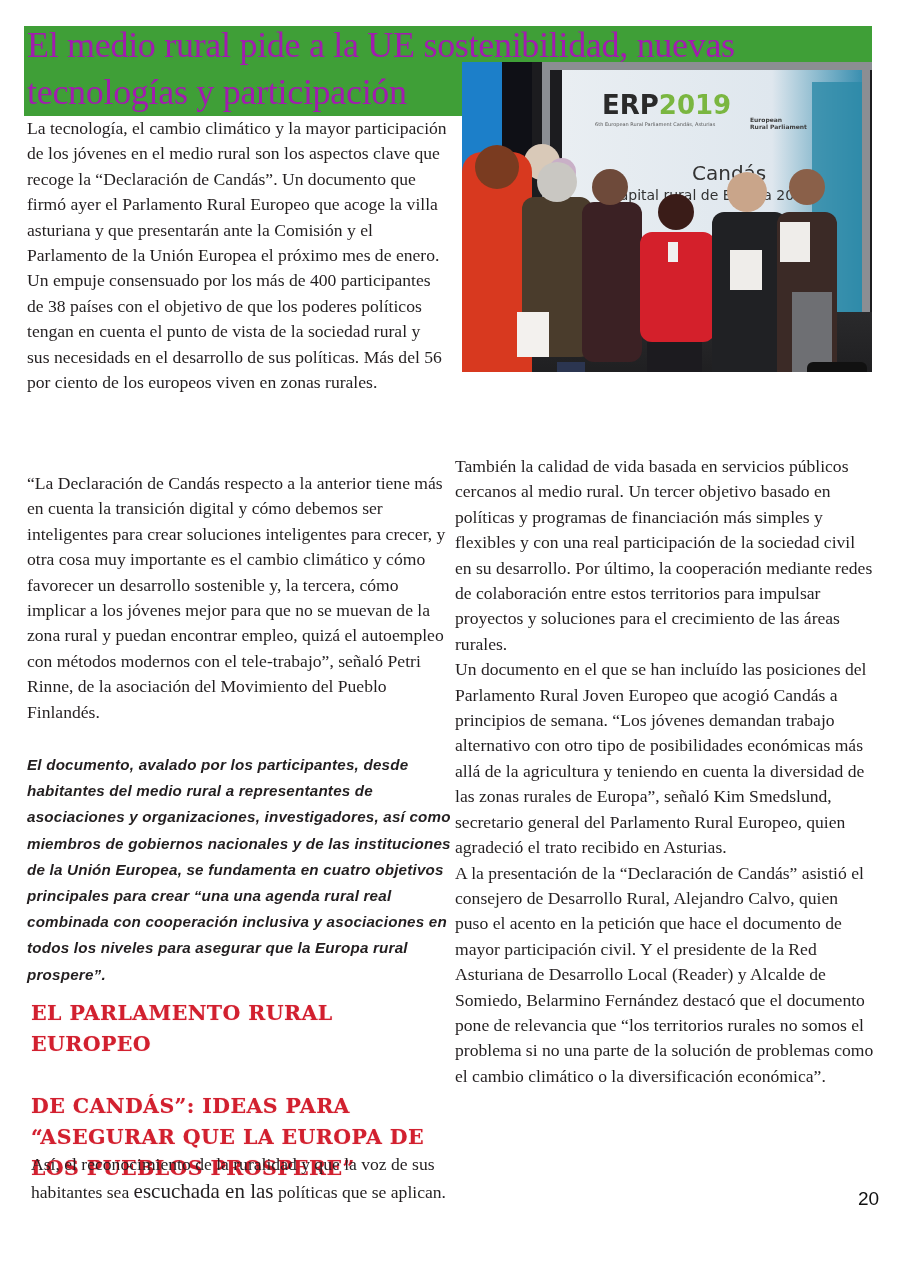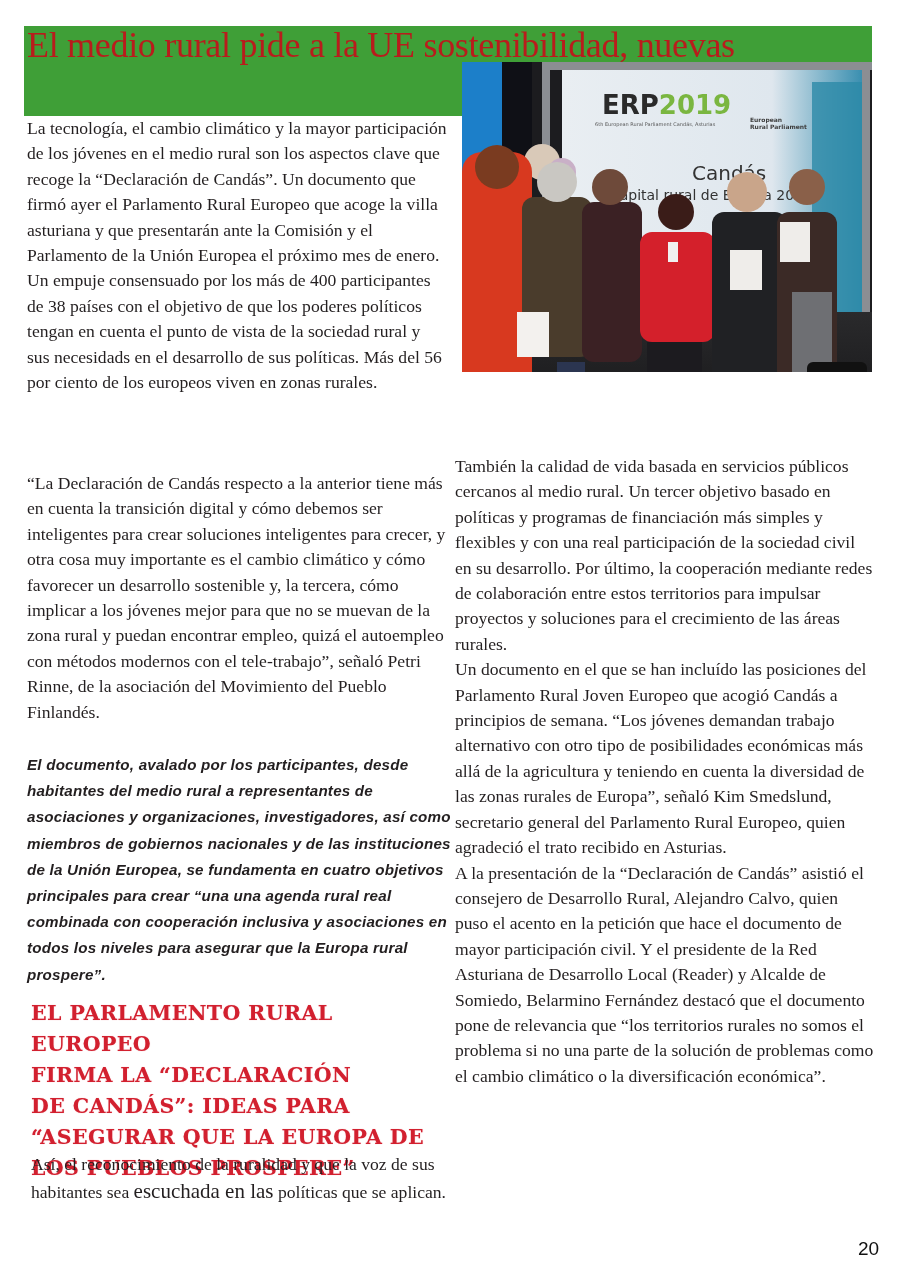--- a/index.html
+++ b/index.html
@@ -4,47 +4,48 @@
 <style>
   html, body { margin:0; padding:0; background:#ffffff; }
   body { width:906px; height:1280px; position:relative; overflow:hidden;
          font-family:"Liberation Serif","DejaVu Serif",serif; color:#231f20; }
   .title-line1 { position:absolute; left:24px; top:26px; width:848px; height:37px;
                  background:#3f9f37; }
   .title-line2 { position:absolute; left:24px; top:62px; width:440px; height:54px;
                  background:#3f9f37; }
   .title-text { position:absolute; left:27px; top:22px; width:860px;
                 font-family:"Liberation Serif","DejaVu Serif",serif;
-                font-size:36px; line-height:47px; color:#b91c1c; letter-spacing:-0.3px;
+                font-size:36px; line-height:47px; color:#a21caf; letter-spacing:-0.3px;
                 margin:0; font-weight:normal; }
   .photo { position:absolute; left:462px; top:62px; width:410px; height:310px;
            overflow:hidden; background:#1b1b1d; }
   .col { position:absolute; font-size:17.6px; line-height:25.4px;font-family:Liberation Serif, serif; }
   .col p { margin:0; }
   .col-left-a { left:27px; top:116px; width:420px; }
   .col-left-italic { left:27px; top:752px; width:425px;
                      font-family:Liberation Sans, sans-serif; font-style:italic; font-weight:bold;
                      font-size:15.2px; line-height:26.2px; color:#231f20; letter-spacing:0.2px;}
   .subhead { position:absolute; left:31px; top:998px; width:420px;
              font-family:"DejaVu Serif",serif; font-weight:bold; text-transform:uppercase;
              color:#d2202f; font-size:20.5px; line-height:31px; letter-spacing:0.4px; margin:0;
              text-shadow:0 0 1px #f0a0a8;}
   .col-left-b { left:31px; top:1151px; width:420px; font-size:17.6px; line-height:27px; }
   .col-left-b .bigger { font-size:21px;text-align:right; }
   .col-right { left:455px; top:454px; width:420px; }
-  .page-number { position:absolute; left:858px; top:1238px;
+  .page-number { position:absolute; left:858px; top:1188px;
                  font-family:"Liberation Sans","DejaVu Sans",sans-serif; font-size:19px; color:#111; }
 </style>
 </head>
 <body>
 
 <div class="title-line1"></div>
 <div class="title-line2"></div>
 <h1 class="title-text">
   <span>El medio rural pide a la UE sostenibilidad, nuevas</span><br>
+  <span>tecnologías y participación</span>
 </h1>
 
 <div class="photo">
   <svg width="410" height="386" viewBox="0 0 410 386" xmlns="http://www.w3.org/2000/svg">
     <defs>
       <linearGradient id="floor" x1="0" y1="0" x2="0" y2="1">
         <stop offset="0" stop-color="#2a2a2c"></stop>
           <stop offset="1" stop-color="#121214"></stop>
       </linearGradient>
       <linearGradient id="bannerBlue" x1="0" y1="0" x2="1" y2="0">
@@ -104,21 +105,21 @@
   <p style="height:355px;">La tecnología, el cambio climático y la mayor participación de los jóvenes en el medio rural son los aspectos clave que recoge la “Declaración de Candás”. Un documento que firmó ayer el Parlamento Rural Europeo que acoge la villa asturiana y que presentarán ante la Comisión y el Parlamento de la Unión Europea el próximo mes de enero. Un empuje consensuado por los más de 400 participantes de 38 países con el objetivo de que los poderes políticos tengan en cuenta el punto de vista de la sociedad rural y sus necesidads en el desarrollo de sus políticas. Más del 56 por ciento de los europeos viven en zonas rurales.</p>
   <p>“La Declaración de Candás respecto a la anterior tiene más en cuenta la transición digital y cómo debemos ser inteligentes para crear soluciones inteligentes para crecer, y otra cosa muy importante es el cambio climático y cómo favorecer un desarrollo sostenible y, la tercera, cómo implicar a los jóvenes mejor para que no se muevan de la zona rural y puedan encontrar empleo, quizá el autoempleo con métodos modernos con el tele-trabajo”, señaló Petri Rinne, de la asociación del Movimiento del Pueblo Finlandés.</p>
 </div>
 
 <div class="col col-left-italic">
   <p>El documento, avalado por los participantes, desde habitantes del medio rural a representantes de asociaciones y organizaciones, investigadores, así como miembros de gobiernos nacionales y de las instituciones de la Unión Europea, se fundamenta en cuatro objetivos principales para crear “una una agenda rural real combinada con cooperación inclusiva y asociaciones en todos los niveles para asegurar que la Europa rural prospere”.</p>
 </div>
 
 <h2 class="subhead">
   <span>El Parlamento Rural Europeo</span><br>
-  <span>firma la “Declaración</span><br>
+  <br>
   <span>de Candás”: ideas para</span><br>
   <span>“asegurar que la Europa de</span><br>
   <span>los pueblos prospere”</span>
 </h2>
 
 <div class="col col-left-b">
   <p><span>Así, el reconocimiento de la ruralidad y que la voz de sus habitantes sea </span><span class="bigger">escuchada en las</span><span> políticas que se aplican.</span></p>
 </div>
 
 <div class="col col-right">

